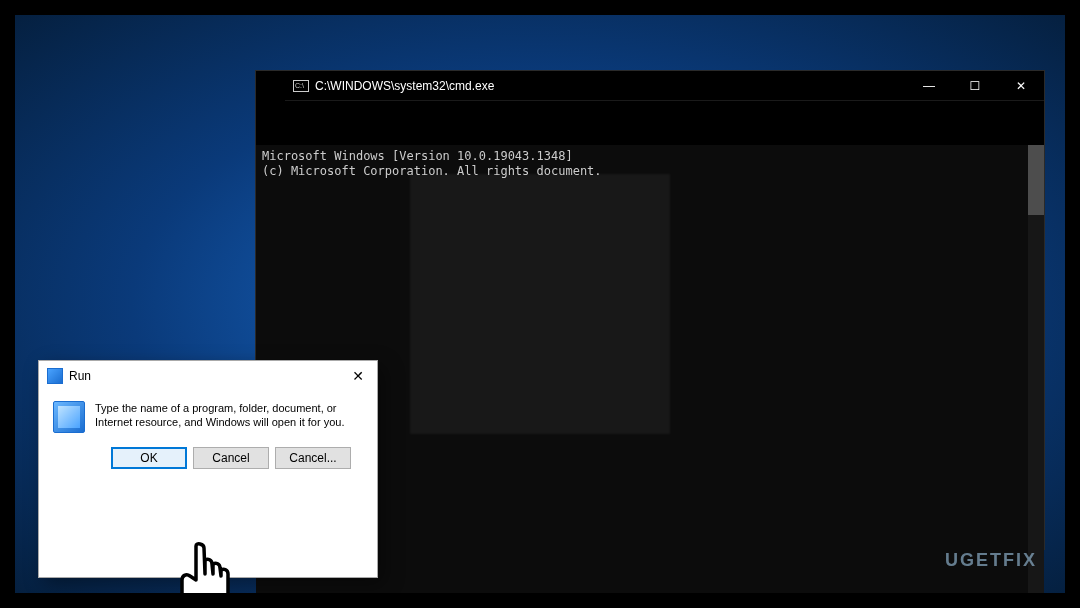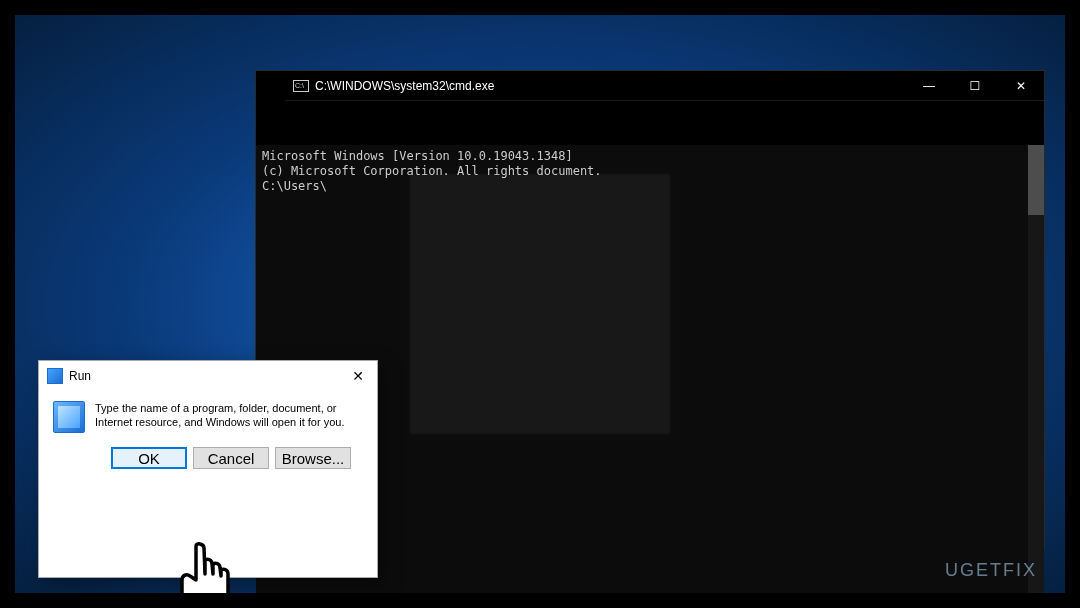--- a/index.html
+++ b/index.html
@@ -137,42 +137,42 @@
       width: 18px; height: 100%;
       display: flex; align-items: center; justify-content: center;
       border-left: 1px solid #ccc;
       font-size: 8px; color: #555; cursor: pointer;
     }
     .run-buttons { display: flex; justify-content: flex-end; gap: 6px; padding-right: 12px; }
     .run-btn {
       width: 76px; height: 22px;
       background: #e1e1e1;
       border: 1px solid #adadad;
-      font-size: 15px;
+      font-size: 12px;
       cursor: pointer;
     }
     .run-btn.default {
       border: 2px solid #0078d7;
       background: #e5f1fb;
     }
     
     .pointer-cursor {
       position: absolute;
       left: 155px; top: 525px;
       width: 66px; height: 90px;
       pointer-events: none;
     }
     
     .watermark {
       position: absolute;
-      right: 28px; bottom: 12px;
+      right: 28px; bottom: 22px;
       color: rgba(160,200,230,0.6);
       font-size: 18px;
       letter-spacing: 2px;
-      font-weight: 400;
+      font-weight: 700;
     }
   </style>
 </head>
 <body>
 
 <div class="desktop">
 
   <div class="cmd-window">
     <div class="cmd-titlebar">
       <div class="cmd-icon">C:\</div>
@@ -180,42 +180,41 @@
       <div class="cmd-controls">
         <div class="cmd-btn">—</div>
         <div class="cmd-btn">☐</div>
         <div class="cmd-btn close">✕</div>
       </div>
     </div>
     <div class="cmd-body">
       <div>Microsoft Windows [Version 10.0.19043.1348]</div>
       <div>(c) Microsoft Corporation. All rights document.</div>
       <div></div>
-      <div>C:\Users\</div>
       <div class="cmd-scrollbar">
         <div class="cmd-scroll-thumb"></div>
       </div>
     </div>
   </div>
 
   <div class="run-dialog">
     <div class="run-titlebar">
       <div class="run-icon"></div>
       <div class="run-title">Run</div>
       <div class="run-close">✕</div>
     </div>
     <div class="run-body">
       <div class="run-info">
         <div class="run-big-icon"></div>
         <div class="run-desc">Type the name of a program, folder, document, or Internet resource, and Windows will open it for you.</div>
       </div>
       <div class="run-buttons">
         <button class="run-btn default">OK</button>
         <button class="run-btn">Cancel</button>
-        <button class="run-btn">Browse...</button>
+        <button class="run-btn">Cancel...</button>
       </div>
     </div>
   </div>
 
   <svg class="pointer-cursor" viewBox="0 0 66 90">
     <path d="M26 6 L26 40 L20 36 C16 33 12 36 12 40 L12 52 C12 62 18 74 28 80 L48 80 C56 74 58 64 58 54 L58 34 C58 30 54 28 51 30 L51 36 L50 28 C50 24 46 22 43 24 L43 34 L42 24 C42 20 38 18 35 20 L35 34 L34 8 C34 4 26 2 26 6 Z" fill="#fff" stroke="#000" stroke-width="3.5" stroke-linejoin="round"></path>
   </svg>
 
   <div class="watermark">UGETFIX</div>
 </div>

